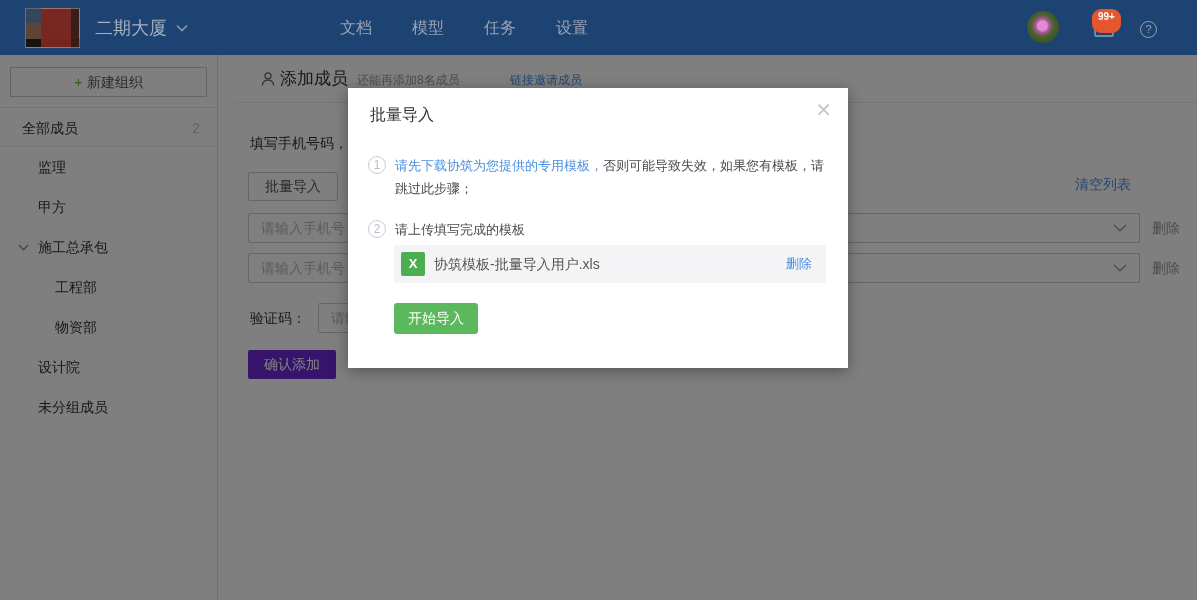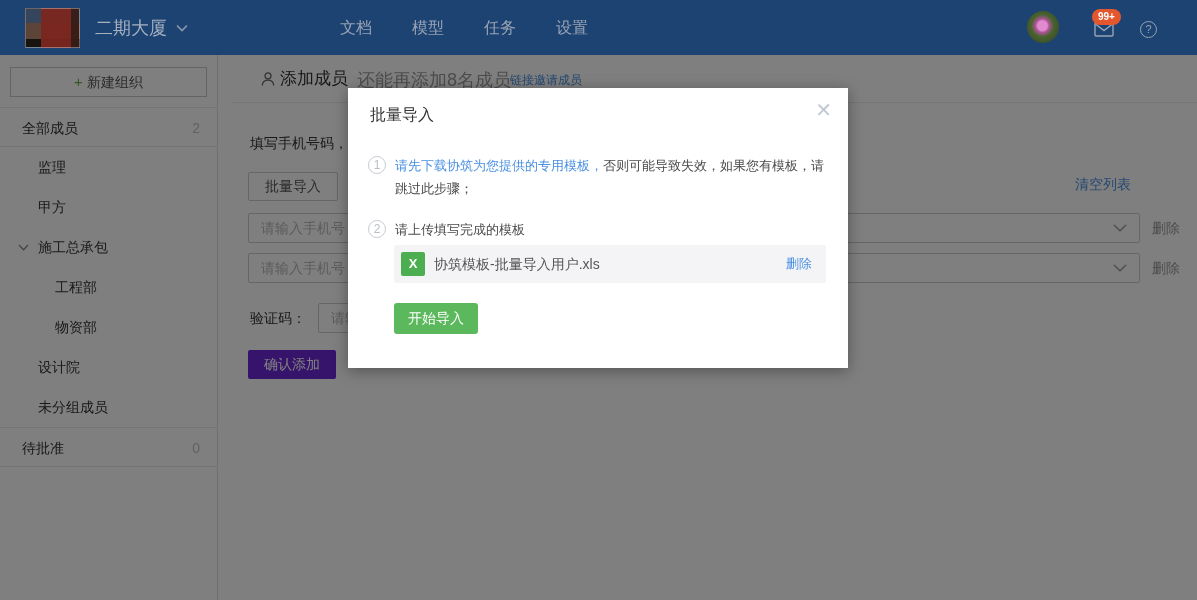--- a/index.html
+++ b/index.html
@@ -15,21 +15,21 @@
             linear-gradient(180deg,#35455c 0 38%, #5d4438 38% 78%, #17130f 78% 100%); cursor:pointer; }
   .proj { position:absolute; left:95px; top:0; height:55px; display:flex; align-items:center; gap:9px;
           color:#a7b1c0; font-size:18px; cursor:pointer; }
   .proj svg { stroke:#8c98aa; }
   .nav { position:absolute; left:320px; top:0; height:55px; display:flex; }
   .nav-item { width:72px; height:55px; line-height:55px; text-align:center; font-size:16px; color:#98a2b3; cursor:pointer; }
   .nav-item.active { background:#132d52; color:#a4aebf; }
   .avatar { position:absolute; left:1027px; top:11px; width:32px; height:32px; border-radius:50%;
             background:radial-gradient(circle at 48% 46%, #e08ad0 0 20%, #b0549a 28%, #4a6330 46%, #2c411f 100%); cursor:pointer; }
   .mail { position:absolute; left:1094px; top:22px; cursor:pointer; }
-  .badge { position:absolute; left:1092px; top:9px; height:16px; padding:0 6px; background:#e4572e; border-radius:9px;
+  .badge { position:absolute; left:1092px; top:9px; height:24px; padding:0 6px; background:#e4572e; border-radius:9px;
            color:#fff; font-size:10px; line-height:16px; font-weight:bold; cursor:pointer; }
   .help { position:absolute; left:1140px; top:21px; width:17px; height:17px; border:1px solid #97a3b6; border-radius:50%;
           color:#97a3b6; font-size:11px; line-height:15px; text-align:center; cursor:pointer; }
 
   
   .sidebar { position:absolute; left:0; top:55px; width:218px; height:545px; background:#fff; border-right:1px solid #dfdfdf; }
   .new-org { position:absolute; left:10px; top:12px; width:197px; height:30px; background:#fff; border:1px solid #c8c8c8;
              font-size:14px; color:#555; text-align:center; line-height:28px; cursor:pointer; }
   .new-org .plus { color:#6db33f; font-size:15px; margin-right:4px; }
   .side-list { position:absolute; left:0; top:52px; width:218px; }
@@ -38,21 +38,21 @@
   .side-item.lv2 { padding-left:55px; }
   .side-item.bordered { border-top:1px solid #e8e8e8; border-bottom:1px solid #e8e8e8; }
   .side-item .count { position:absolute; right:18px; color:#c2c2c2; }
   .side-item .chev { position:absolute; left:18px; top:17px; }
 
   
   .main { position:absolute; left:218px; top:55px; width:979px; height:545px; background:#fff; }
   .main-header { position:absolute; left:15px; top:0; width:979px; height:48px; border-bottom:1px solid #ececec; }
   .mh-icon { position:absolute; left:27px; top:16px; }
   .mh-title { position:absolute; left:47px; top:0; line-height:48px; font-size:17px; color:#333; }
-  .mh-note { position:absolute; left:124px; top:0; line-height:50px; font-size:18px; color:#999; }
+  .mh-note { position:absolute; left:124px; top:0; line-height:50px; font-size:12px; color:#999; }
   .mh-link { position:absolute; left:277px; top:0; line-height:50px; font-size:12px; color:#4a90e2; cursor:pointer; }
   .intro { position:absolute; left:32px; top:80px; font-size:14px; color:#333; }
   .btn-batch { position:absolute; left:30px; top:117px; width:90px; height:29px; background:#fff; border:1px solid #ccc;
                border-radius:2px; font-size:14px; color:#555; text-align:center; line-height:27px; cursor:pointer; }
   .clear-link { position:absolute; left:857px; top:121px; font-size:14px; color:#4a90e2; cursor:pointer; }
   .phone-row { position:absolute; left:30px; width:892px; height:30px; border:1px solid #ccc; border-radius:2px;
                display:flex; align-items:center; }
   .phone-row input { flex:1; border:none; outline:none; padding:0 12px; font-size:14px; color:#333; background:transparent;
                      font-family:inherit; }
   .phone-row input::placeholder { color:#b8b8b8; }
@@ -130,24 +130,20 @@
       <div class="side-item lv1">
         <svg class="chev" width="11" height="7" viewBox="0 0 11 7" fill="none" stroke="#888" stroke-width="1.3">
             <polyline points="1,1 5.5,5.8 10,1"></polyline>
           </svg>
         <span>施工总承包</span>
       </div>
       <div class="side-item lv2"><span>工程部</span></div>
       <div class="side-item lv2"><span>物资部</span></div>
       <div class="side-item lv1"><span>设计院</span></div>
       <div class="side-item lv1"><span>未分组成员</span></div>
-      <div class="side-item bordered">
-        <span>待批准</span>
-        <span class="count">0</span>
-      </div>
     </div>
   </div>
 
   <div class="main">
     <div class="main-header">
       <svg class="mh-icon" width="16" height="16" viewBox="0 0 16 16" fill="none" stroke="#666" stroke-width="1.3">
         <circle cx="8" cy="4.8" r="3"></circle>
           <path d="M2.3 14.5 C2.3 11 4.8 9.2 8 9.2 C11.2 9.2 13.7 11 13.7 14.5"></path>
       </svg>
       <span class="mh-title">添加成员</span>

